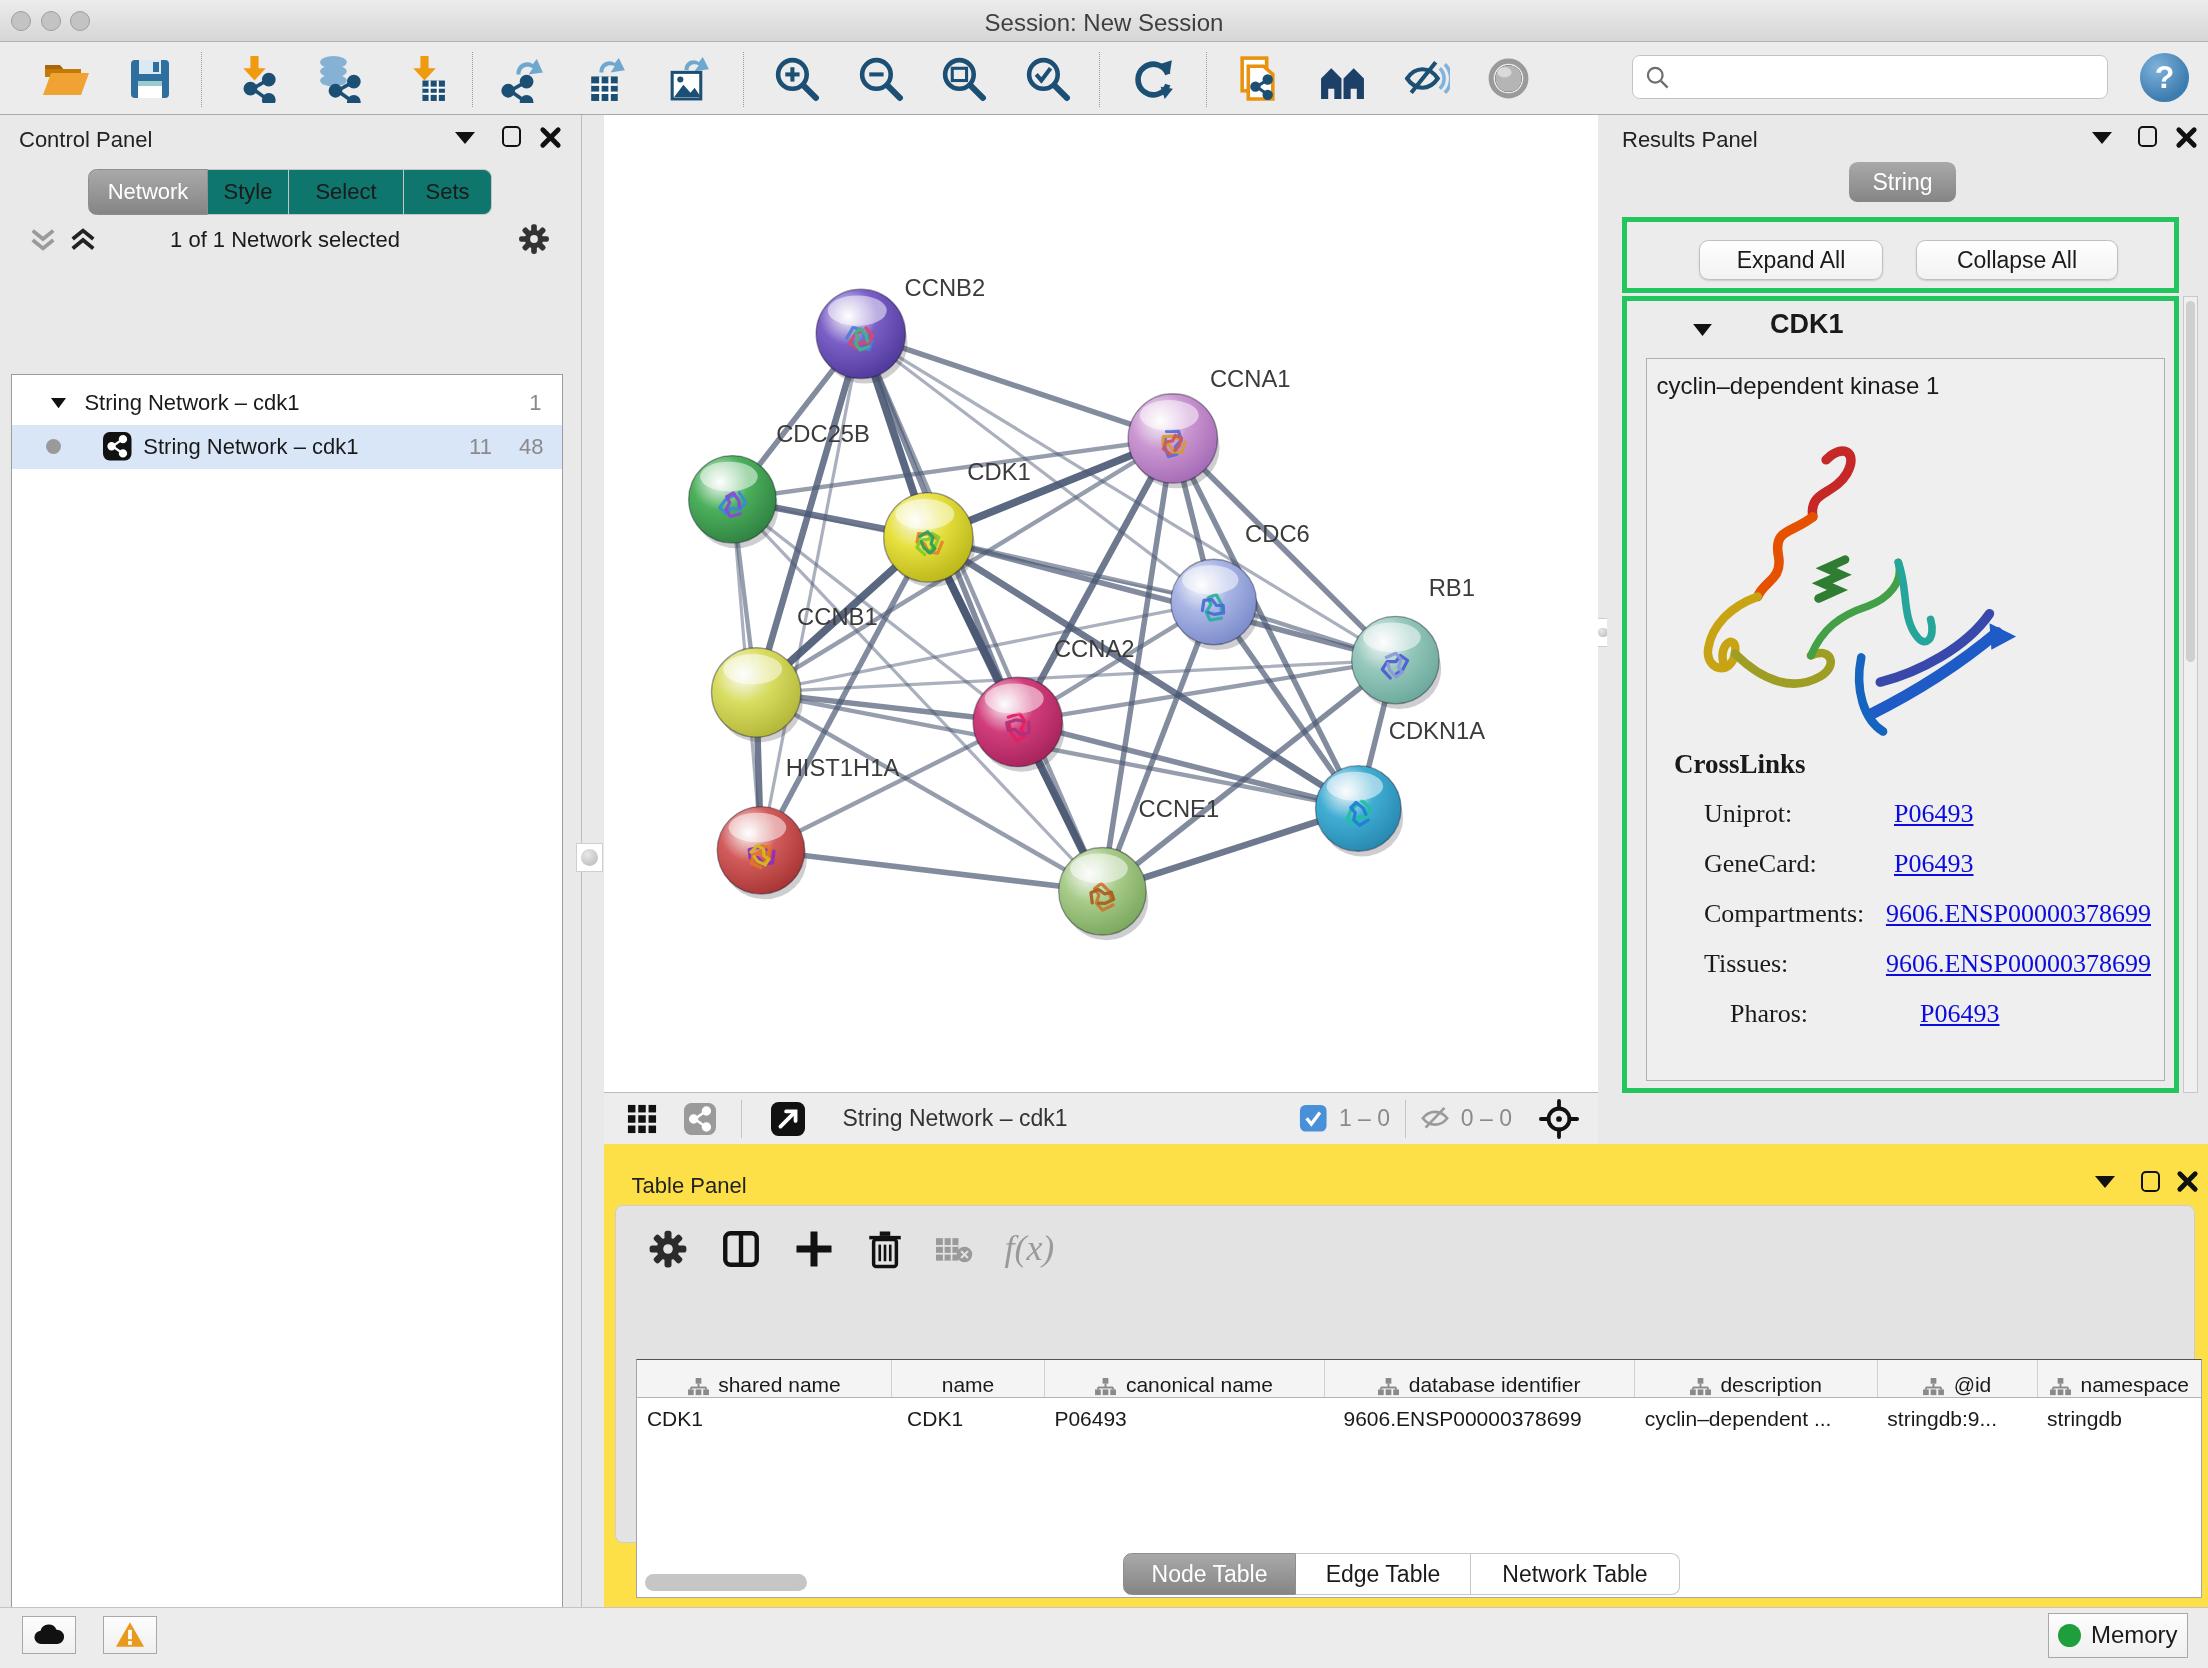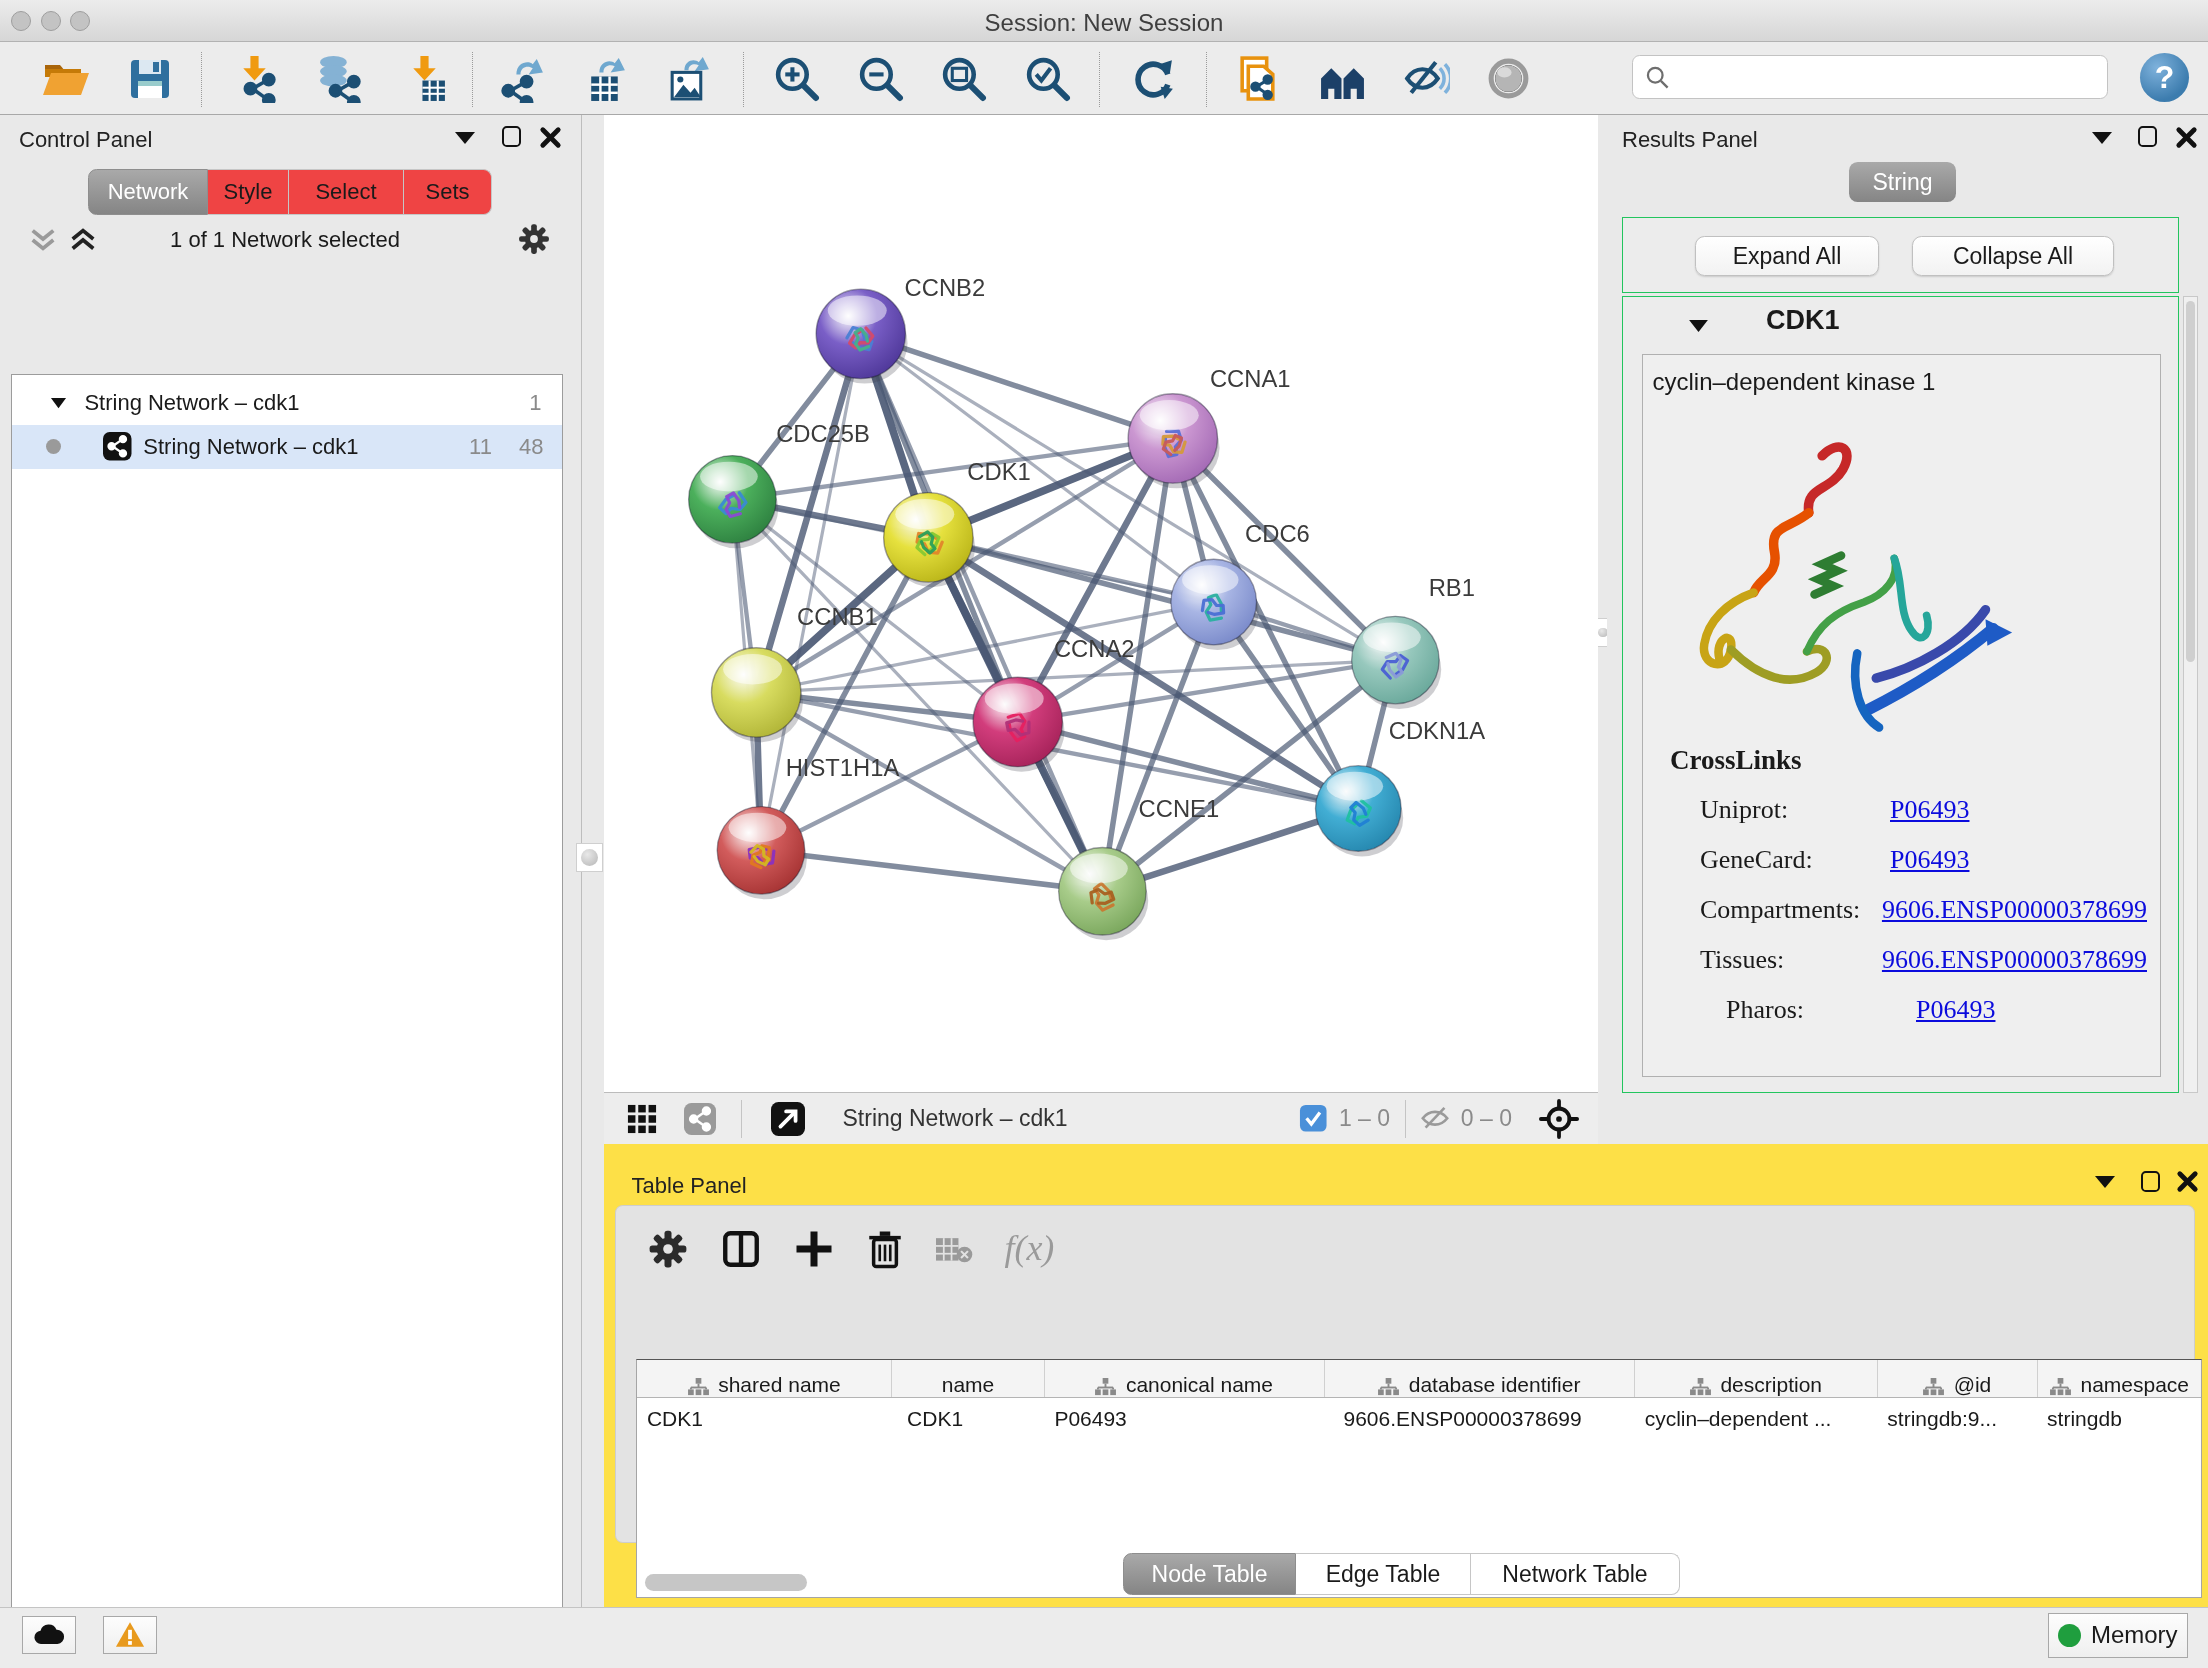--- a/index.html
+++ b/index.html
@@ -19,35 +19,35 @@
   #toolbar-search { left:1632px; top:13.3px; width:476px; height:44px; background:#fff; border:1px solid #c3c3c3; border-radius:7.6px; display:flex; align-items:center; padding-left:11.4px; gap:7.6px; }
   #toolbar-search input { border:none; outline:none; font-size:23px; width:409px; background:transparent; font-family:"Liberation Sans",sans-serif; }
   #help-btn { left:2140px; top:11.4px; width:49px; height:49px; border-radius:50%; background:radial-gradient(circle at 35% 30%, #7fb2dc, #3c7cae 70%); color:#fff; font-size:32px; font-weight:bold; display:flex; align-items:center; justify-content:center; }
 
   
   .panel-title { font-size:22px; color:#222; }
   .win-tri { width:0; height:0; border-left:10.5px solid transparent; border-right:10.5px solid transparent; border-top:12.4px solid #111; display:inline-block; }
   .win-float { width:19px; height:21px; border:2.9px solid #111; border-radius:4.8px; display:inline-block; }
 
   #control-panel { left:0; top:115px; width:582px; height:1492px; background:#e9e9e9; border-right:1px solid #bdbdbd; }
-  .tab { height:46px; display:flex; align-items:center; justify-content:center; font-size:22px; background:#ef4444; border:1px solid #c6c6c6; border-left:none; padding:0 3.8px; }
+  .tab { height:46px; display:flex; align-items:center; justify-content:center; font-size:22px; background:#0f766e; border:1px solid #c6c6c6; border-left:none; padding:0 3.8px; }
   .tab.first { border-left:1px solid #c6c6c6; border-radius:8.6px 0 0 8.6px; }
   .tab.last { border-radius:0 8.6px 8.6px 0; }
   .tab.sel { background:linear-gradient(#a9a9a9,#858585); color:#fff; border-color:#8e8e8e; }
   #net-listbox { left:11.4px; top:259px; width:552px; height:1314px; background:#fff; border:1px solid #9c9c9c; }
   .tree-row { height:44px; display:flex; align-items:center; font-size:22px; }
   .tree-row.sel { background:#d9e6f8; }
   .count { color:#8a8a8a; }
 
   #network-wrap { left:604px; top:115px; width:994px; height:1029px; background:#fff; }
   #view-statusbar { left:0; top:977px; width:994px; height:52px; background:#ededed; border-top:1px solid #bcbcbc; display:flex; align-items:center; }
   .vsb-sep { height:38px; border-left:1px solid #c4c4c4; }
 
   #results-panel { left:1607px; top:115px; width:601px; height:1029px; background:#e9e9e9; }
-  .rbox { border:1px solid #22c55e; background:#ececec; }
+  .rbox { border:5px solid #22c55e; background:#ececec; }
   .rbtn { background:linear-gradient(#ffffff,#f2f2f2); border:1px solid #c0c0c0; border-radius:9.5px; font-size:23px; display:flex; align-items:center; justify-content:center; box-shadow:0 1px 1.9px rgba(0,0,0,.15); }
   .serif { font-family:"Liberation Serif", serif; }
   a.xlink { color:#0b0bdd; text-decoration:underline; font-family:"Liberation Serif",serif; font-size:26px; }
 
   #table-panel { left:604px; top:1144px; width:1605px; height:463px; background:#fde047; }
   #tp-toolbox { left:11.4px; top:61px; width:1580px; height:338px; background:#e3e3e3; border:1px solid #cdcdcd; border-radius:7.6px; }
   #data-table { left:20px; top:153px; width:1566px; height:239px; background:#fff; border:1px solid #a5a5a5; border-top:1.9px solid #555; }
   .th { display:flex; align-items:flex-end; justify-content:center; gap:9.5px; font-size:21px; border-right:1px solid #d0d0d0; height:100%; overflow:hidden; white-space:nowrap; }
   .td { font-size:21px; padding-left:9.5px; display:flex; align-items:center; overflow:hidden; white-space:nowrap; }
   .bt-tab { height:42px; display:flex; align-items:center; justify-content:center; font-size:23px; background:#fff; border:1px solid #c6c6c6; border-left:none; }

